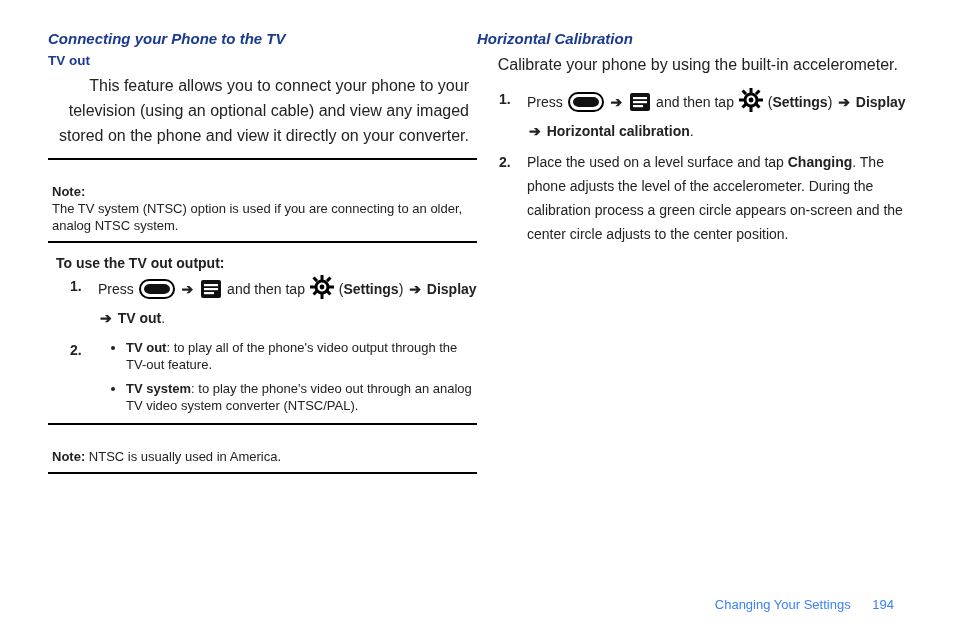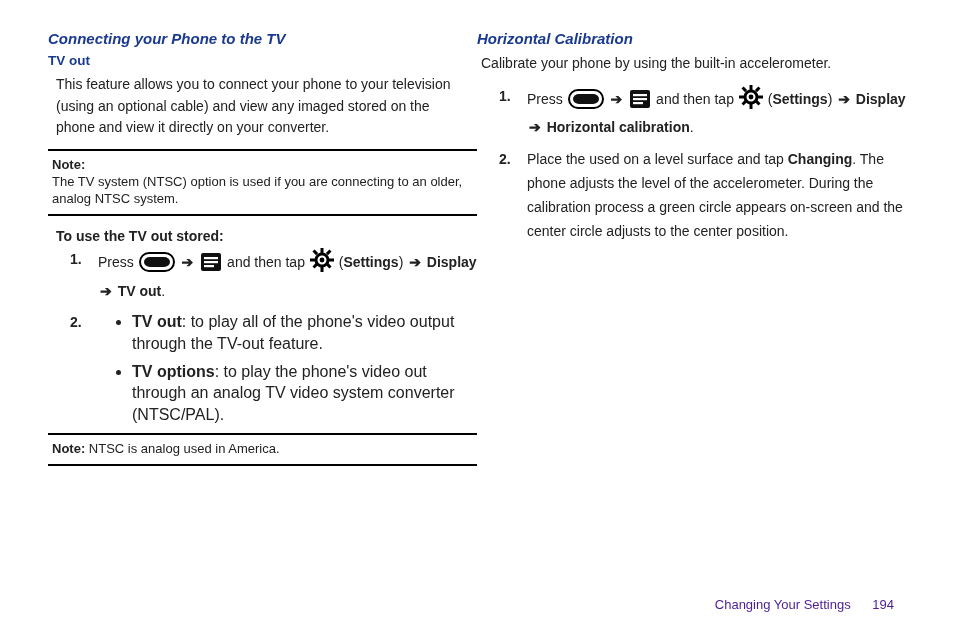--- a/index.html
+++ b/index.html
@@ -30,29 +30,30 @@
     font-size: 15px;
     margin: 0 0 6px 0;
   }
   .h-sub {
     font-weight: 700;
     color: #1a3a8f;
     font-size: 13.5px;
     margin: 4px 0 6px 0;
   }
   .para {
-    font-size: 14px;
+    font-size: 16px;
     line-height: 1.55;
     margin: 4px 8px 10px 8px;
     font-stretch: semi-condensed;
+    text-align: right;
   }
   .note-box {
     border-top: 2px solid #000;
     border-bottom: 2px solid #000;
-    padding: 6px 4px 6px 4px;
+    padding: 24px 4px 6px 4px;
     margin: 8px 0 12px 0;
     font-size: 13px;
     line-height: 1.3;
   }
   .note-label { font-weight: 700; }
   .note-text1 { display:block; }
   .instr-head {
     font-weight: 700;
     font-size: 14px;
     margin: 6px 8px 4px 8px;
@@ -78,37 +79,36 @@
     top: 0;
     font-weight: 700;
     font-size: 14px;
   }
   ul.bullets {
     list-style: disc;
     margin: 4px 0 0 10px;
     padding-left: 18px;
   }
   ul.bullets li {
-    font-size: 16px;
+    font-size: 13px;
     line-height: 1.35;
     margin-bottom: 6px;
-    margin-left: 6px;
   }
   .b { font-weight: 700; text-align: right; }
   .arrow-glyph {
     font-weight: 700;
     display:inline-block;
     margin: 0 2px;
   }
   .footer {
     position: absolute;
     right: 60px;
     bottom: 24px;
     font-size: 13px;
-    color: #4c1d95;
+    color: #3b82f6;
   }
   .footer .pnum { margin-left: 18px; }
 
   
   .ico {
     display: inline-block;
     vertical-align: -5px;
     margin: 0 1px;
   }
 </style>
@@ -150,21 +150,21 @@
     <div class="col">
       <div class="h-sect">Connecting your Phone to the TV</div>
       <div class="h-sub">TV out</div>
       <div class="para">This feature allows you to connect your phone to your television (using an optional cable) and view any imaged stored on the phone and view it directly on your converter.</div>
 
       <div class="note-box">
         <span class="note-label">Note:</span>
         <span class="note-text1">The TV system (NTSC) option is used if you are connecting to an older, analog NTSC system.</span>
       </div>
 
-      <div class="instr-head">To use the TV out stored:</div>
+      <div class="instr-head">To use the TV out output:</div>
 
       <ol class="steps">
         <li>
           <span>Press </span>
           <span class="ico"><svg width="36" height="20">
                 <use href="#home-key"></use>
               </svg></span>
           <span class="arrow-glyph">➔</span>
           <span class="ico"><svg width="22" height="20">
                 <use href="#menu-key"></use>
@@ -175,27 +175,27 @@
               </svg></span>
           <span> (</span><span class="b">Settings</span><span>) </span>
           <span class="arrow-glyph">➔</span>
           <span class="b">Display</span>
           <span class="arrow-glyph">➔</span>
           <span class="b">TV out</span><span>.</span>
         </li>
         <li>
           <ul class="bullets">
             <li><span class="b">TV out</span><span>: to play all of the phone's video output through the TV-out feature.</span></li>
-            <li><span class="b">TV options</span><span>: to play the phone's video out through an analog TV video system converter (NTSC/PAL).</span></li>
+            <li><span class="b">TV system</span><span>: to play the phone's video out through an analog TV video system converter (NTSC/PAL).</span></li>
           </ul>
         </li>
       </ol>
 
       <div class="note-box">
-        <span class="note-label">Note:</span><span> NTSC is analog used in America.</span>
+        <span class="note-label">Note:</span><span> NTSC is usually used in America.</span>
       </div>
     </div>
 
     <div class="col">
       <div class="h-sect">Horizontal Calibration</div>
       <div class="para" style="margin-left:4px">Calibrate your phone by using the built-in accelerometer.</div>
 
       <ol class="steps">
         <li>
           <span>Press </span>

